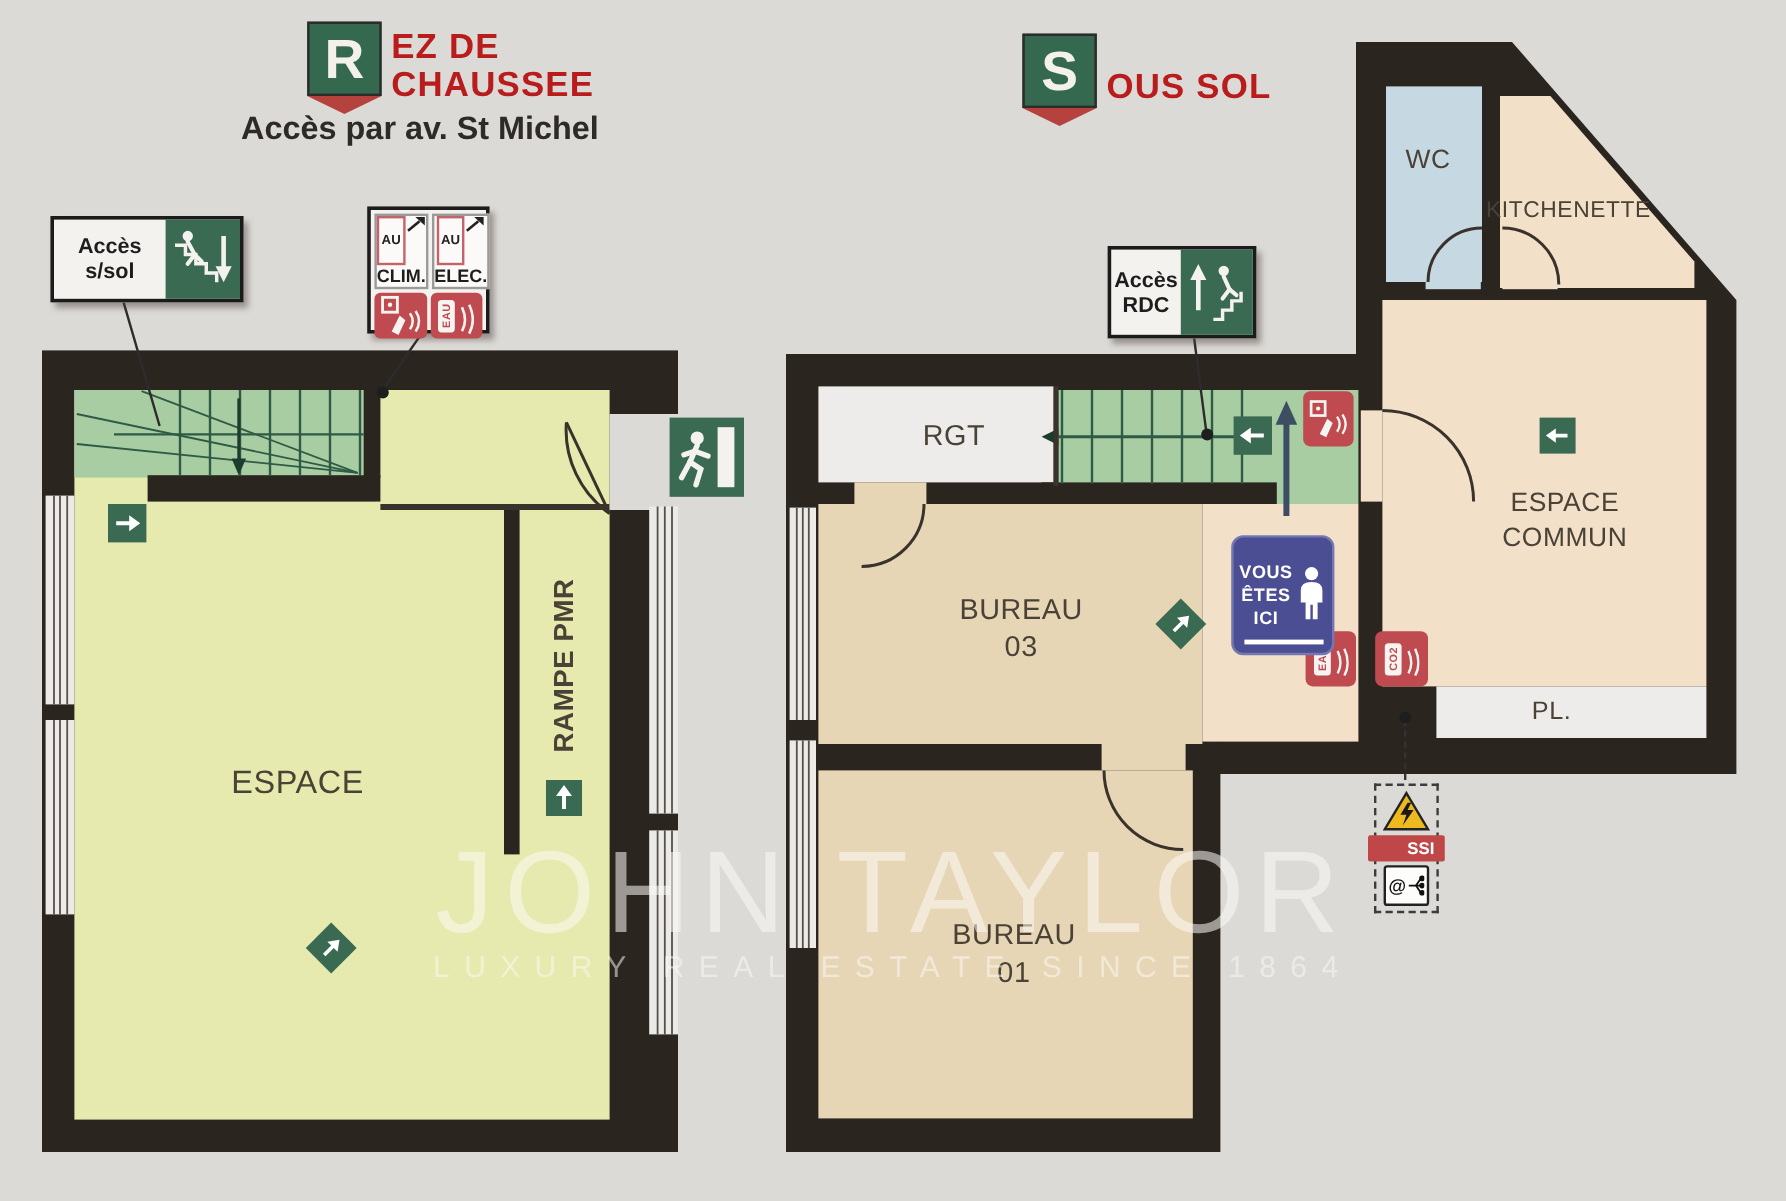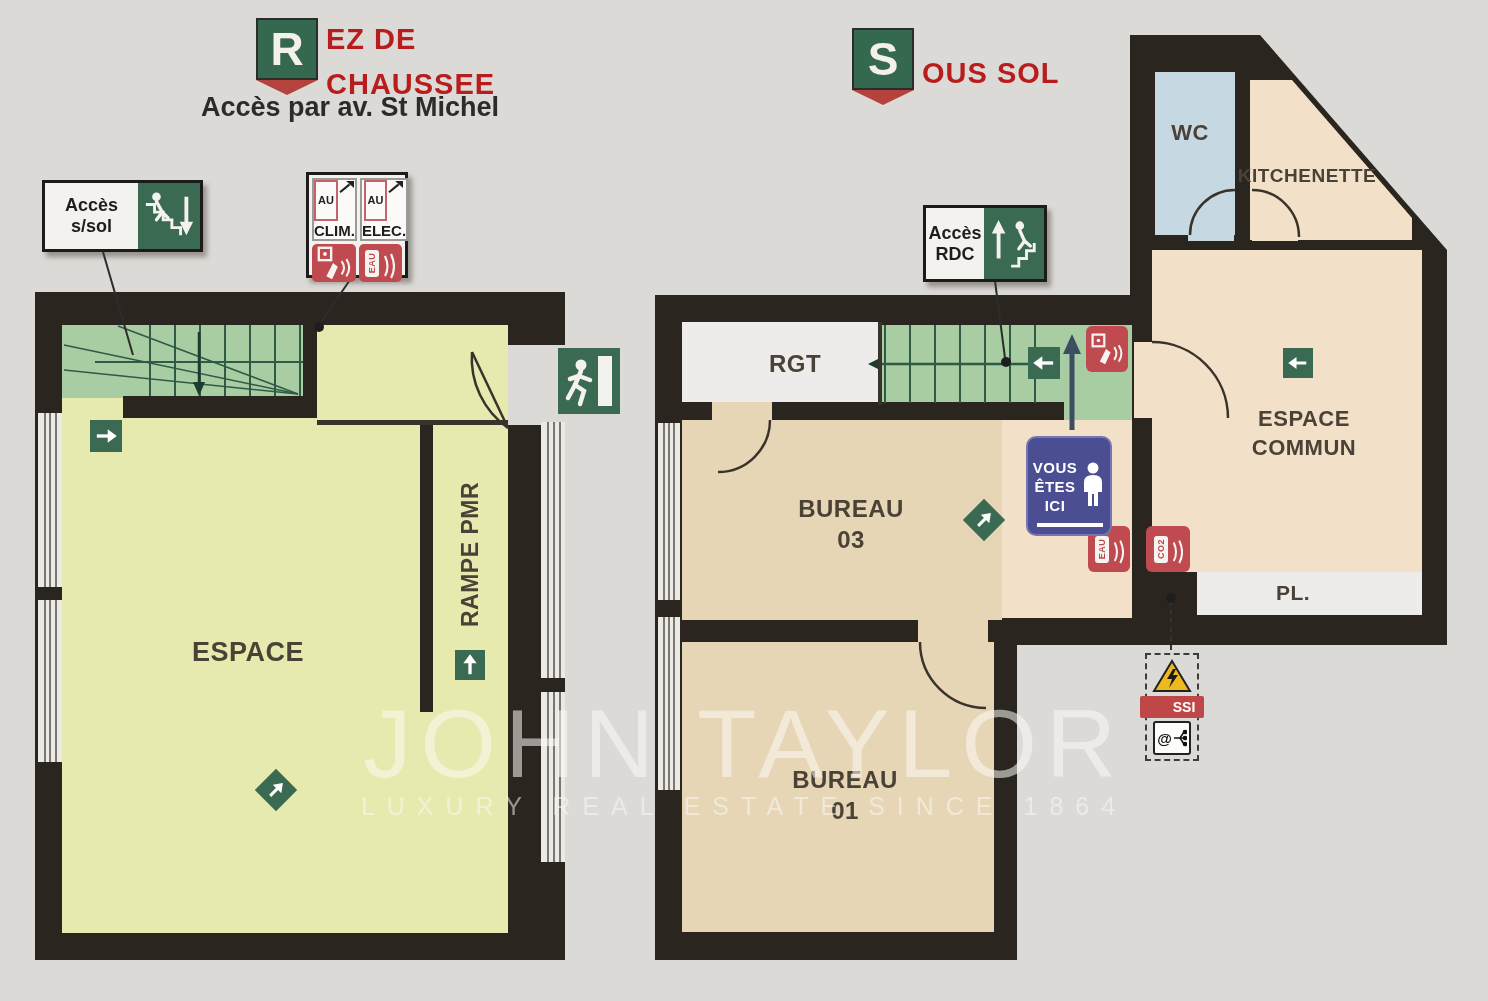--- a/index.html
+++ b/index.html
@@ -7,21 +7,21 @@
   #canvas{position:relative;width:1488px;height:1001px;background:#dcdad7;overflow:hidden;}
   .abs{position:absolute;}
   
   .logo{width:62px;height:62px;background:#35694f;display:flex;align-items:center;justify-content:center;
         color:#f3f1ea;font-size:46px;font-weight:bold;border:2px solid #2c2c2c;box-sizing:border-box;}
   .logo-chevron{width:0;height:0;border-left:31px solid transparent;border-right:31px solid transparent;
         border-top:15px solid #b5423c;}
   .h-title{font-size:29px;font-weight:bold;color:#b91c1c;letter-spacing:1px;line-height:31px;}
   .h-sub{font-size:27px;font-weight:bold;color:#2e2a27;}
   
-  .room-label{color:#4a4236;font-weight:700;text-align:center;letter-spacing:0.5px;z-index:10;}
+  .room-label{color:#4a4236;font-weight:400;text-align:center;letter-spacing:0.5px;z-index:10;}
   
   .sign{background:#f4f2ef;border:3px solid #1b1b1b;box-shadow:4px 5px 5px rgba(70,60,50,0.45);
         display:flex;z-index:20;box-sizing:border-box;}
   .sign-text{flex:1;display:flex;flex-direction:column;align-items:center;justify-content:center;
         font-weight:bold;color:#1d1d1d;font-size:18px;line-height:21px;}
   .sign-green{background:#3b6a53;display:flex;align-items:center;justify-content:center;}
   .gicon{background:#3b6a53;display:flex;align-items:center;justify-content:center;z-index:15;}
   .diamond{transform:rotate(45deg);}
   .redicon{background:#bf4a50;border-radius:6px;display:flex;align-items:center;justify-content:center;z-index:15;}
   .badge{background:#4b4e93;border:2px solid #7578b0;border-radius:10px;z-index:18;
@@ -179,21 +179,21 @@
       <line x1="1072" y1="430" x2="1072" y2="352" stroke="#3d4e63" stroke-width="5"></line>
       <polygon points="1063,354 1081,354 1072,334" fill="#3d4e63"></polygon>
     </g>
   </svg>
 
   <div class="abs" style="left:256px;top:18px;z-index:10;">
     <div class="logo">R</div>
     <div class="logo-chevron"></div>
   </div>
   <div class="abs h-title" style="left:326px;top:24px;">EZ DE</div>
-  <div class="abs h-title" style="left:326px;top:69px;">CHAUSSEE</div>
+  <div class="abs h-title" style="left:326px;top:56px;">CHAUSSEE</div>
   <div class="abs h-sub" style="left:170px;top:92px;width:360px;text-align:center;">Accès par av. St Michel</div>
 
   <div class="abs" style="left:852px;top:28px;z-index:10;">
     <div class="logo">S</div>
     <div class="logo-chevron"></div>
   </div>
   <div class="abs h-title" style="left:922px;top:58px;">OUS SOL</div>
 
   <div class="abs room-label" style="left:148px;top:634px;width:200px;font-size:27px;line-height:37px;">
     <div>ESPACE</div>
@@ -352,21 +352,21 @@
             <path d="M38,26 L32,34"></path>
             <path d="M38,26 L44,31"></path>
         </g>
         <g stroke="#f4f2ef" stroke-width="3" fill="none">
           <polyline points="24,52 32,52 32,44 40,44 40,36 48,36 48,28"></polyline>
         </g>
       </svg>
     </div>
   </div>
 
-  <div class="abs badge" style="left:1026px;top:436px;width:86px;height:100px;">
+  <div class="abs badge" style="left:1026px;top:446px;width:86px;height:100px;">
     <div class="badge-text">
       <div>VOUS</div>
       <div>ÊTES</div>
       <div>ICI</div>
     </div>
     <svg width="24" height="48" viewBox="0 0 24 48">
       <circle cx="12" cy="6" r="5.5" fill="#fff"></circle>
       <path d="M3,30 v-10 q0,-7 9,-7 q9,0 9,7 v10 h-4 v14 h-4 v-12 h-2 v12 h-4 v-14 z" fill="#fff"></path>
     </svg>
     <div class="badge-underline"></div>

